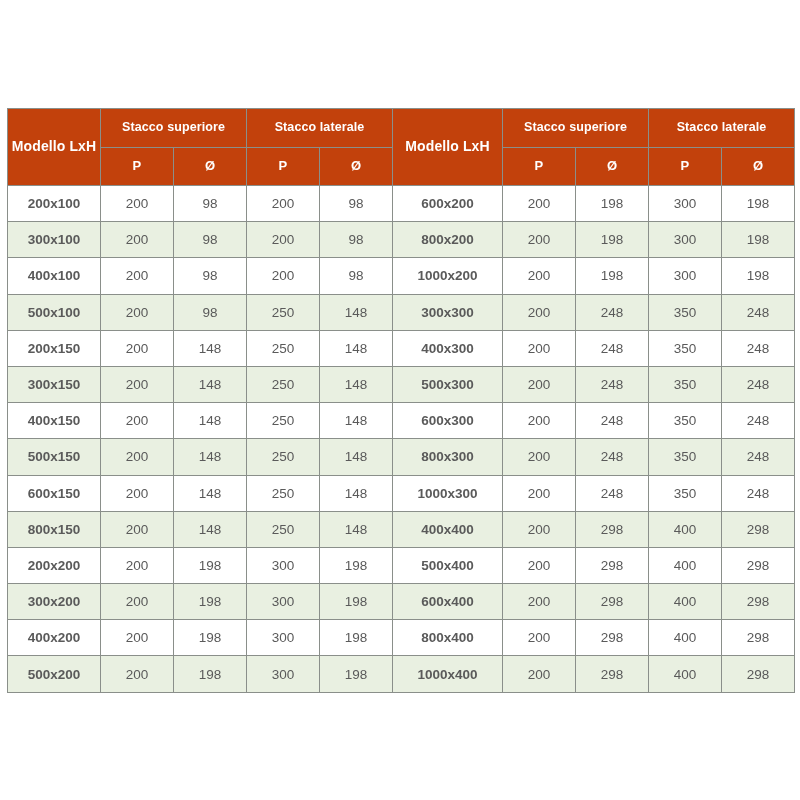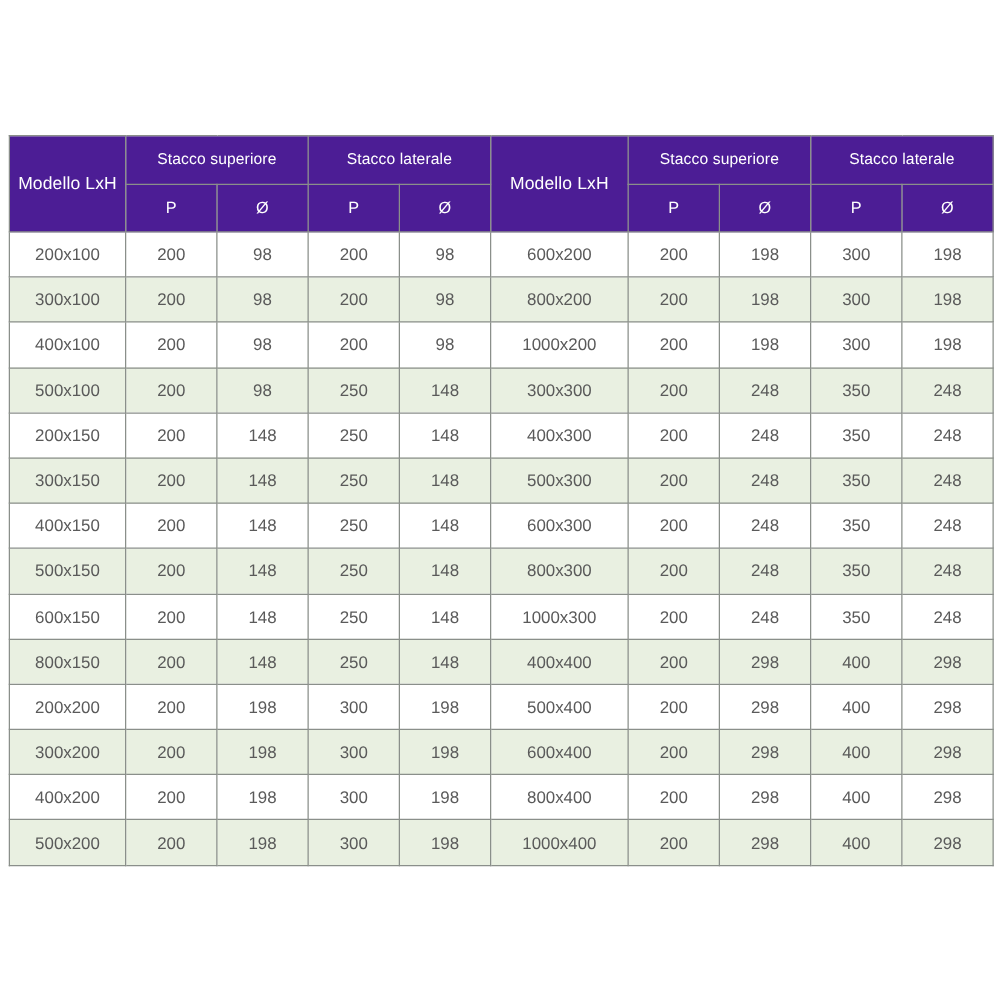--- a/index.html
+++ b/index.html
@@ -38,23 +38,23 @@
   table.spec-table th {
     border: 1px solid #8a8f8a;
     padding: 0;
     margin: 0;
     text-align: center;
     vertical-align: middle;
   }
 
   
   th.hd {
-    background: #4c1d95;
+    background: #c2410c;
     color: #ffffff;
-    font-weight: 400;
+    font-weight: 700;
     font-size: 12.5px;
     letter-spacing: 0.1px;
     line-height: 1.1;
     border-color: #7fb46c;
   }
   th.hd-model {
     font-size: 14px;
   }
   th.hd-group {
     height: 39px;
@@ -71,20 +71,21 @@
     color: #5a5a5a;
     background: #ffffff;
     border-color: #8a8f8a;
     white-space: nowrap;
   }
   tr.alt td.cell {
     background: #e9f0e1;
   }
   td.cell.model {
     font-size: 13.5px;
+    font-weight: bold;
   }
 
   
   col.c-model  { width: 93px; }
   col.c-val    { width: 73px; }
   col.c-model2 { width: 110px; }
   col.c-val2   { width: 73px; }
 </style>
 </head>
 <body>

